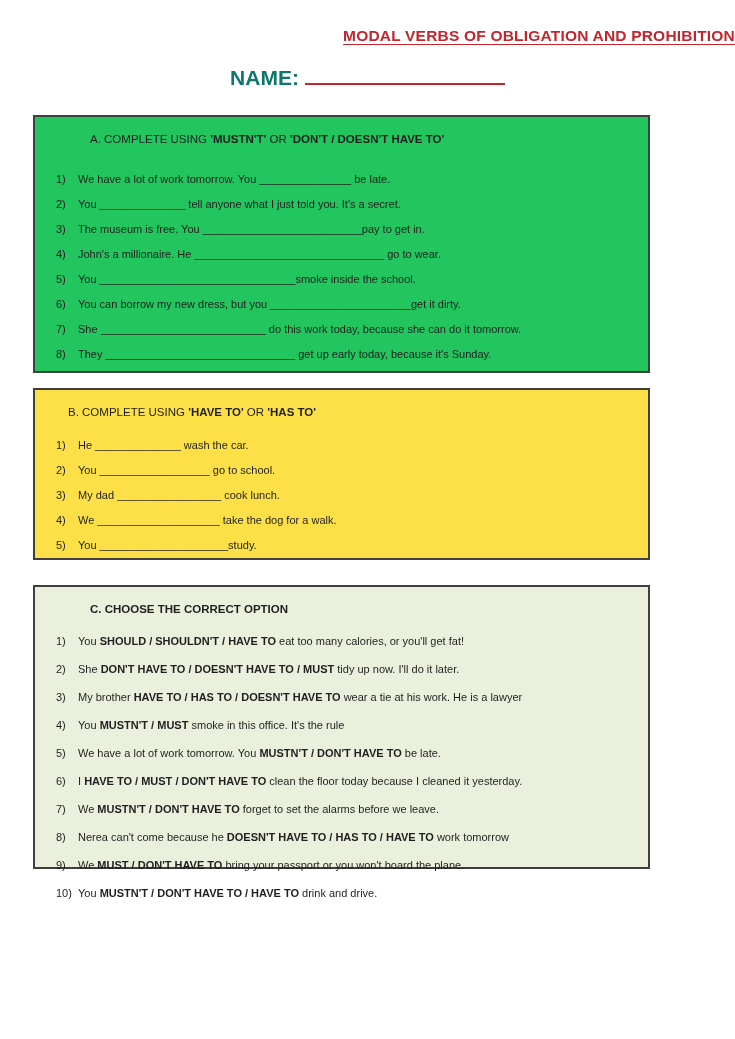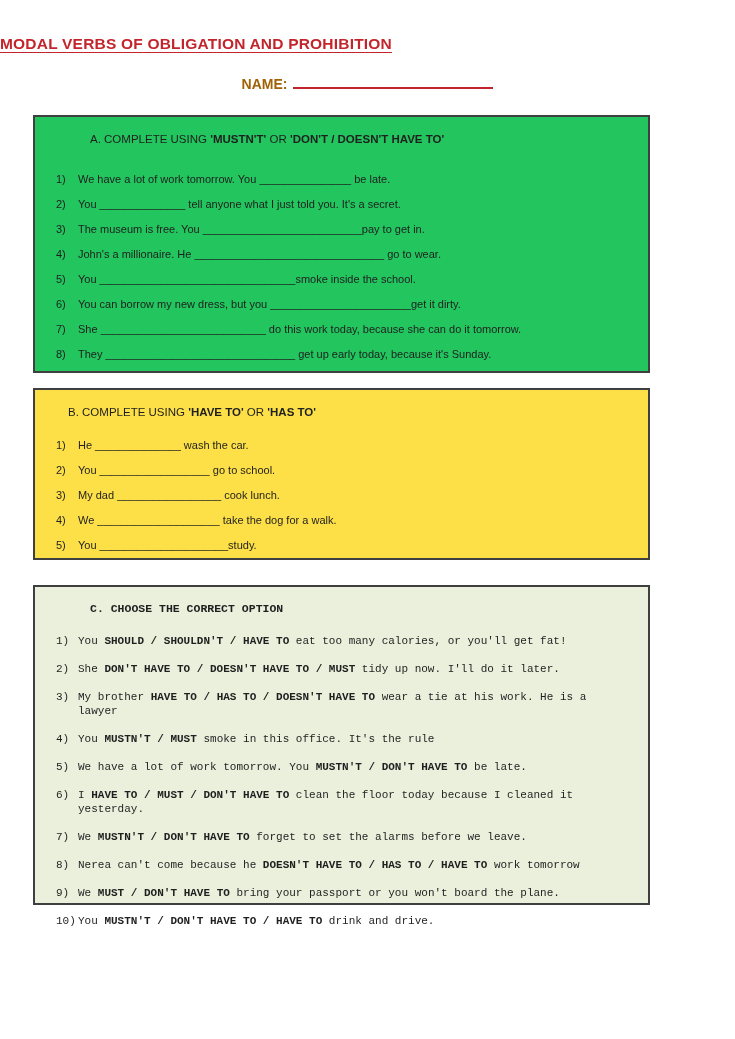--- a/index.html
+++ b/index.html
@@ -7,53 +7,53 @@
     position: relative;
     width: 735px;
     height: 1039px;
     background: #ffffff;
     font-family: "Liberation Sans", sans-serif;
     color: #1f1f1f;
     overflow: hidden;
   }
   .title {
     margin: 0;
-    padding-top: 35px;
-    text-align: left;
+    padding-top: 27px;
+    text-align: right;
     font-size: 15.5px;
     font-weight: bold;
     color: #c3252c;
     letter-spacing: 0.2px;
   }
   .title span { text-decoration: underline; text-underline-offset: 3px; }
   .name-row {
     margin-top: 21px;
     text-align: center;
-    font-size: 14px;
+    font-size: 21px;
     font-weight: bold;
-    color: #a16207;
+    color: #0f766e;
   }
   .name-line {
     display: inline-block;
     width: 200px;
     height: 13px;
     margin-left: 6px;
     border-bottom: 2px solid #c3252c;
     vertical-align: baseline;
   }
   .box {
     position: absolute;
     left: 33px;
     width: 617px;
     box-sizing: border-box;
     border: 2px solid #3f3f3f;
   }
   .box-a { top: 115px; height: 258px; background: #22c55e; }
   .box-b { top: 388px; height: 172px; background: #fde047; }
-  .box-c { top: 585px; height: 320px; background: #eaf0dc; font-family: Liberation Mono, monospace; }
+  .box-c { top: 585px; height: 284px; background: #eaf0dc; }
   .box-header {
     margin: 15px 8px 0 55px;
     font-size: 11.5px;
     line-height: 14px;
   }
   .box-b .box-header { margin-left: 33px; }
   .box-c .box-header { font-weight: bold; }
   .items-a { margin-top: 26px; }
   .items-b { margin-top: 19px; }
   .items-c { margin-top: 18px; }

